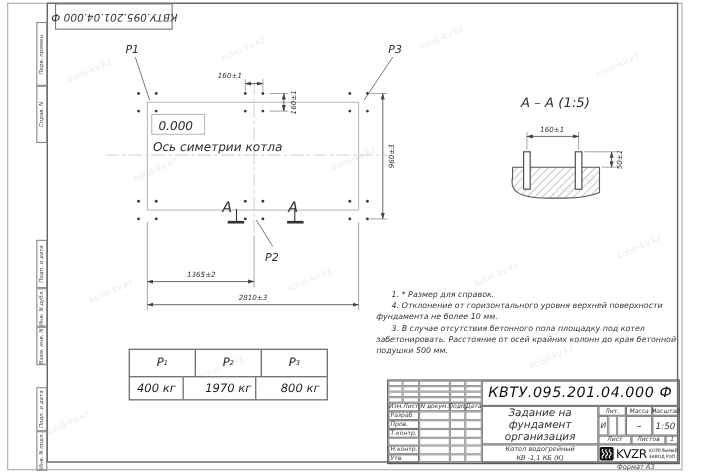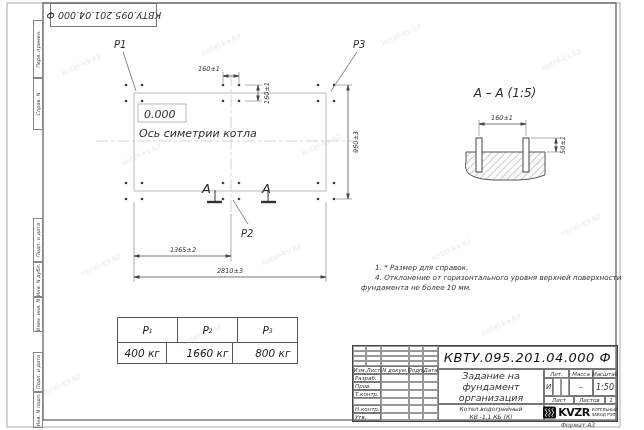--- a/index.html
+++ b/index.html
@@ -11,21 +11,21 @@
       white-space:nowrap;pointer-events:none;}
   
   .topstamp{position:absolute;left:50px;top:3px;width:105px;height:22px;border:1px solid #777;}
   .topstamp span{position:absolute;left:50%;top:50%;transform:translate(-50%,-50%) rotate(180deg);
       font-style:italic;font-size:9.5px;white-space:nowrap;color:#333;}
   
   .vcell{position:absolute;left:33px;width:10px;border:1px solid #888;box-sizing:border-box;}
   .vcell span{position:absolute;left:50%;top:50%;transform:translate(-50%,-50%) rotate(-90deg);
       white-space:nowrap;font-size:5px;font-style:italic;color:#444;}
   
-  .notes{position:absolute;left:361px;top:263px;width:276px;font-style:italic;font-size:7.2px;
+  .notes{position:absolute;left:342px;top:263px;width:276px;font-style:italic;font-size:7.2px;
       line-height:1.42;color:#333;}
   .notes p{margin:0;text-indent:14px;}
   
   .ptab{position:absolute;left:117px;top:317px;width:181px;border:1.2px solid #555;box-sizing:border-box;}
   .ptab .row{display:flex;}
   .ptab .row.hdr{height:24px;border-bottom:1px solid #555;}
   .ptab .row.val{height:20px;gap:16px;}
   .ptab .cell{flex:1;display:flex;align-items:center;justify-content:center;
       border-right:1px solid #555;font-style:italic;font-size:10.5px;color:#222;}
   .ptab .cell:last-child{border-right:none;}
@@ -35,21 +35,21 @@
       box-sizing:content-box;font-size:5.5px;}
   .tb .c{position:absolute;box-sizing:border-box;border:0.8px solid #777;display:flex;
       align-items:center;justify-content:center;text-align:center;font-style:italic;color:#333;}
   .tb .nolab{border-color:#999;}
   .docnum{font-size:13px;font-style:italic;letter-spacing:0.5px;color:#111;}
   .tb .big{font-size:9.5px;line-height:1.18;}
   .tb .small2{font-size:6px;line-height:1.25;}
   .fmt{position:absolute;left:540px;top:421px;width:76px;text-align:center;font-size:6px;
       font-style:italic;color:#444;}
   .logo{display:flex;align-items:center;gap:2px;}
-  .logo .kv{font-weight:bold;font-size:11px;letter-spacing:-0.5px;font-style:normal;color:#111;}
+  .logo .kv{font-weight:normal;font-size:11px;letter-spacing:-0.5px;font-style:normal;color:#111;}
   .logo .sub{font-size:4px;line-height:1.2;text-align:left;font-style:normal;color:#222;}
   
   svg text{font-family:"DejaVu Sans",sans-serif;font-style:italic;fill:#2e2e2e;}
 </style>
 </head>
 <body>
 
 <div id="sheet">
 
   <span class="wm" style="left:60px;top:60px">kotel-kv.kz</span>
@@ -202,40 +202,41 @@
   <div class="vcell" style="top:352px;height:40px">
       <span>Подп. и дата</span>
     </div>
   <div class="vcell" style="top:392px;height:36px">
       <span>Инв. N подл.</span>
     </div>
 
   <div class="notes">
     <p>1. * Размер для справок.</p>
     <p>4. Отклонение от горизонтального уровня верхней поверхности фундамента не более 10 мм.</p>
+    <p>3. В случае отсутствия бетонного пола площадку под котел забетонировать. Расстояние от осей крайних колонн до края бетонной подушки 500 мм.</p>
   </div>
 
   <div class="ptab">
     <div class="row hdr">
       <div class="cell">
           <span>P</span>
           <sub>1</sub>
         </div>
       <div class="cell">
           <span>P</span>
           <sub>2</sub>
         </div>
       <div class="cell">
           <span>P</span>
           <sub>3</sub>
         </div>
     </div>
     <div class="row val">
       <div class="cell">400 кг</div>
-      <div class="cell">1660 кг</div>
+      <div class="cell">1970 кг</div>
       <div class="cell">800 кг</div>
     </div>
   </div>
 
   <div class="tb">
 
     <div class="c nolab" style="left:0;top:0;width:13px;height:5px"></div>
       <div class="c nolab" style="left:13px;top:0;width:15px;height:5px"></div>
       <div class="c nolab" style="left:28px;top:0;width:28px;height:5px"></div>
       <div class="c nolab" style="left:56px;top:0;width:14px;height:5px"></div>

